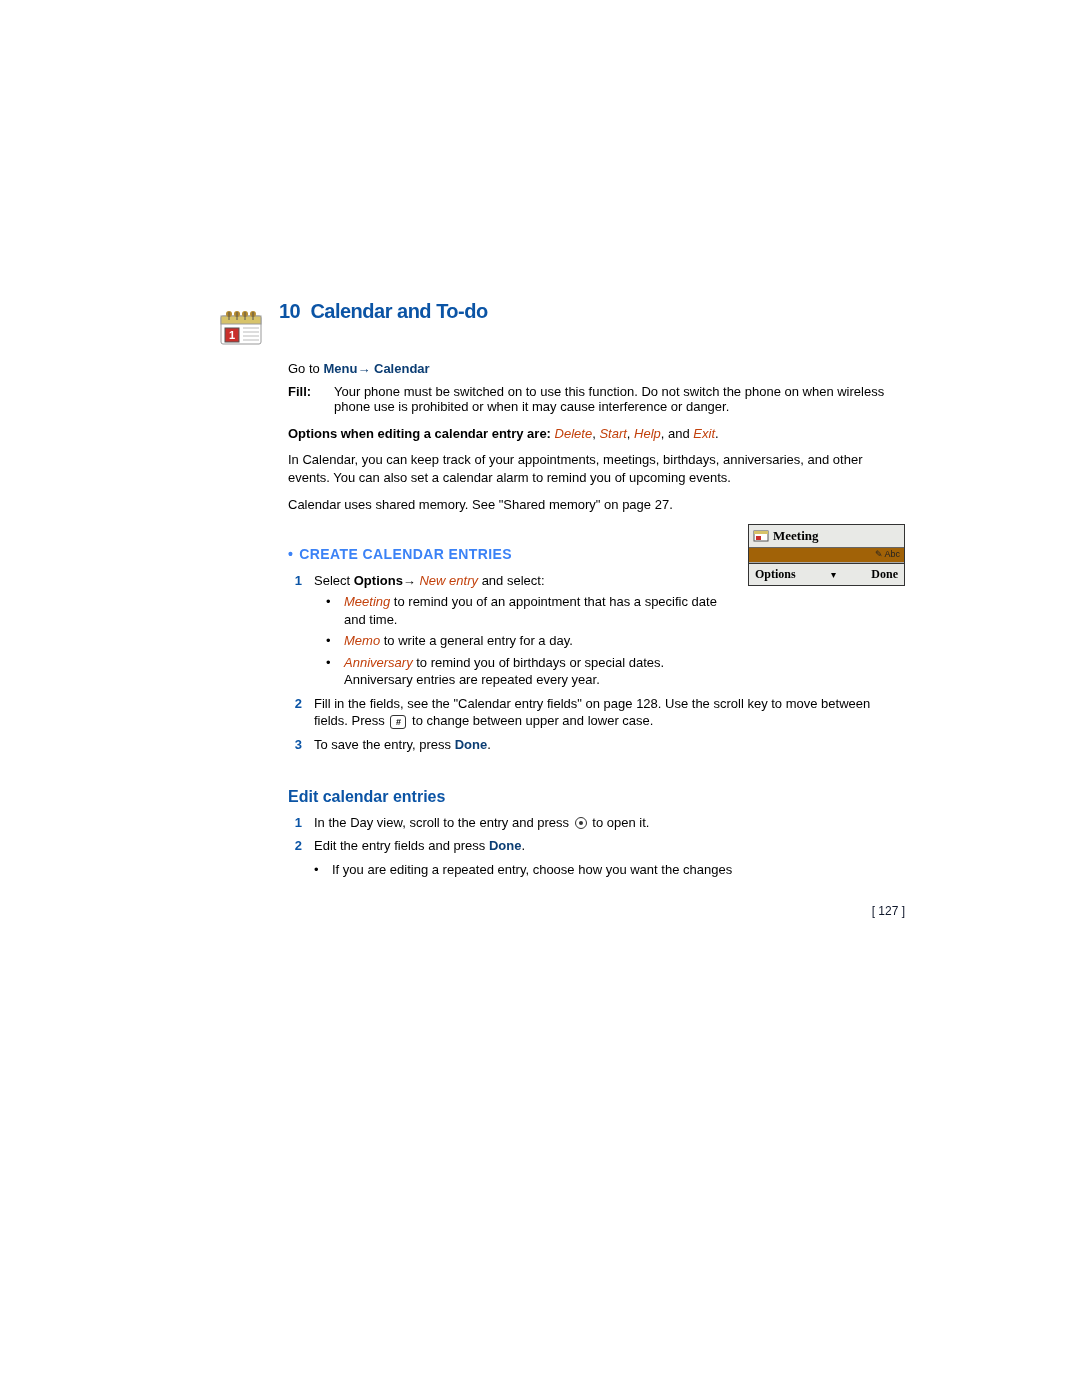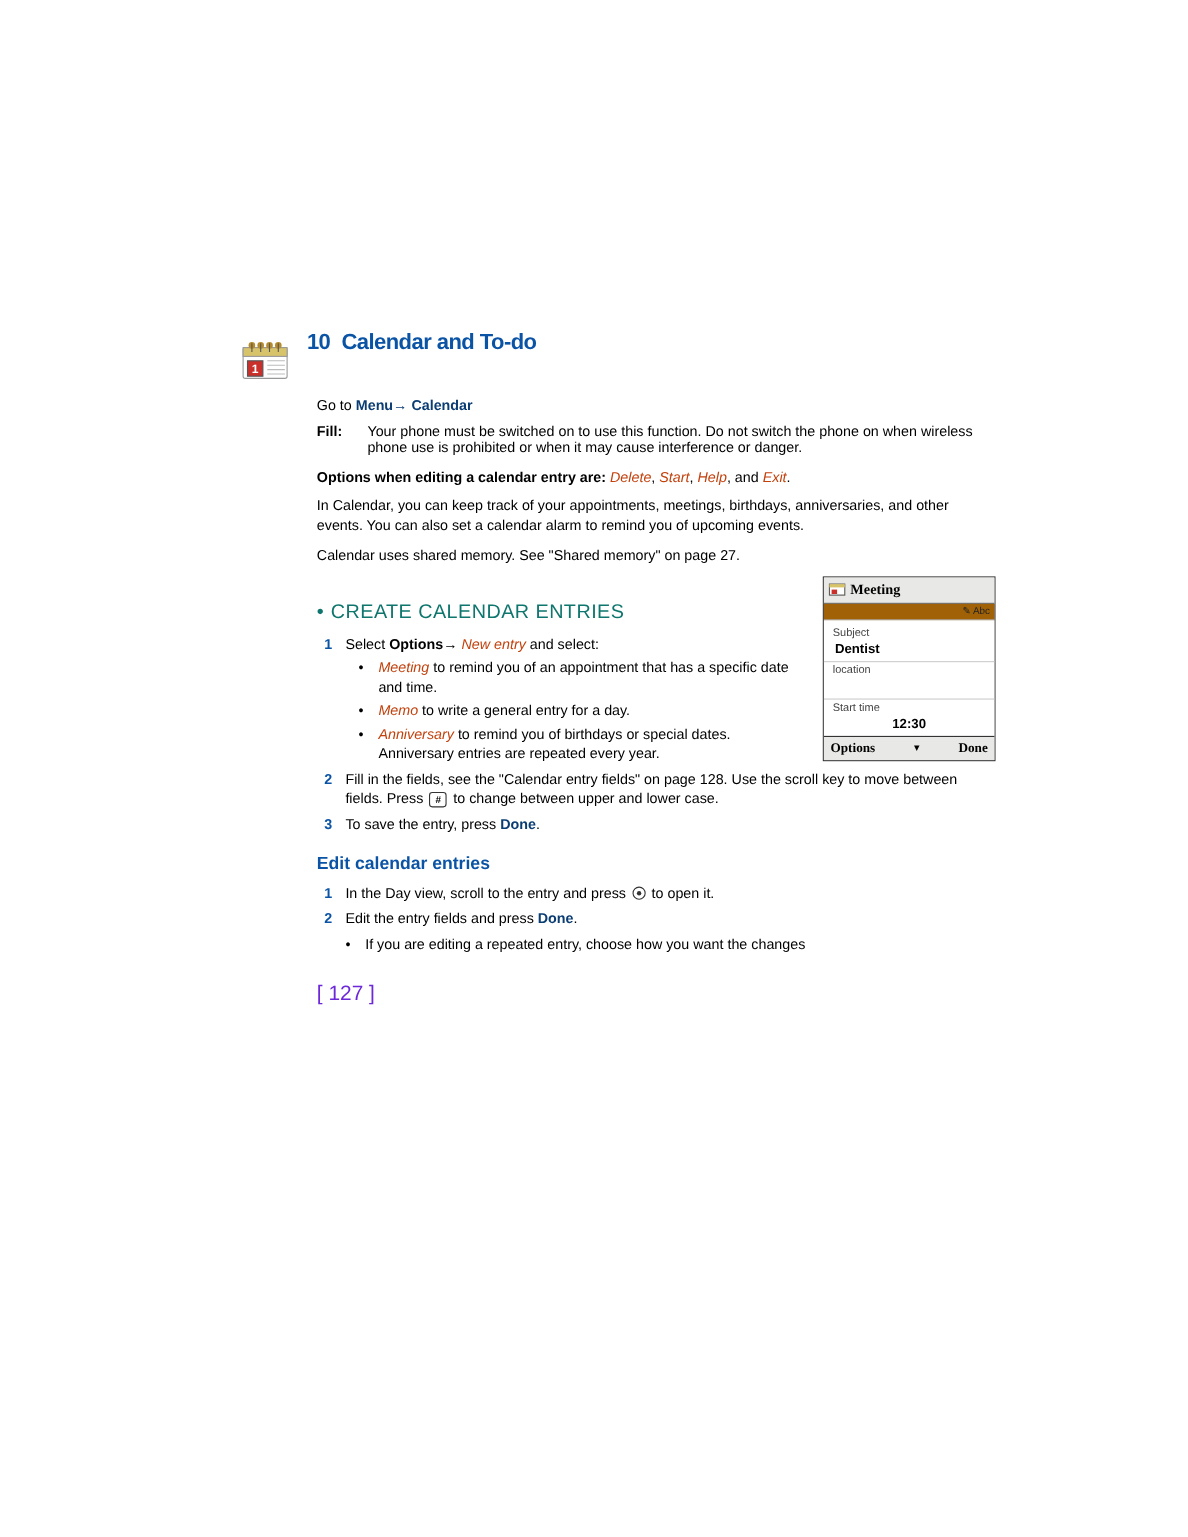--- a/index.html
+++ b/index.html
@@ -45,33 +45,33 @@
   .italic { font-style: italic; }
   .note-row {
     display: flex;
     margin-bottom: 12px;
   }
   .note-label { flex: 0 0 46px; }
   .note-body { flex: 1; }
   .para { margin-bottom: 10px; line-height: 1.35; }
   .options-line { margin-bottom: 10px; }
   .section-h {
-    color: #0f766e;
-    font-weight: normal;
-    font-size: 18px;
+    color: #3b82f6;
+    font-weight: bold;
+    font-size: 14px;
     letter-spacing: 0.4px;
     margin-top: 22px;
     margin-bottom: 10px;
   }
   .section-h .dot { margin-right: 6px; }
   .sub-h {
     color: #0b54a5;
     font-weight: bold;
     font-size: 16px;
-    margin-top: 18px;
+    margin-top: 34px;
     margin-bottom: 8px;
   }
   .ol-item {
     display: flex;
     gap: 12px;
     margin-bottom: 6px;
     line-height: 1.35;
   }
   .ol-num {
     flex: 0 0 14px;
@@ -161,24 +161,24 @@
   }
   .inline-circle::after {
     content: "";
     position: absolute;
     left: 3px; top: 3px;
     width: 4px; height: 4px;
     background: #333;
     border-radius: 50%;
   }
   .footer {
-    text-align: left;
+    text-align: right;
     margin-top: 26px;
-    color: #6d28d9;
-    font-size: 19px;
+    color: #0f172a;
+    font-size: 12px;
   }
 </style>
 </head>
 <body>
 
 <div class="page">
 
   <div class="chapter-header">
     <div class="cal-icon-wrap">
       <svg width="48" height="42" viewBox="0 0 48 42">
@@ -253,28 +253,20 @@
           <span class="ic">
             <svg width="16" height="14" viewBox="0 0 16 14">
                 <rect x="1" y="3" width="14" height="10" fill="#fff" stroke="#555"></rect>
                 <rect x="1" y="3" width="14" height="3" fill="#d7c36a"></rect>
                 <rect x="3" y="8" width="5" height="4" fill="#c9302c"></rect>
               </svg>
           </span>
           <span>Meeting</span>
         </div>
         <div class="ss-status">✎ Abc</div>
-        <div class="ss-body">
-          <div class="ss-field-label">Subject</div>
-          <div class="ss-field-value">Dentist</div>
-          <div class="ss-field-label">location</div>
-          <div class="ss-field-value">&nbsp;</div>
-          <div class="ss-field-label">Start time</div>
-          <div class="ss-field-value time">12:30</div>
-        </div>
         <div class="ss-softkeys">
           <span>Options</span>
           <span class="arrow">▾</span>
           <span>Done</span>
         </div>
       </div>
     </div>
 
     <div class="ol-item">
       <div class="ol-num">2</div>

